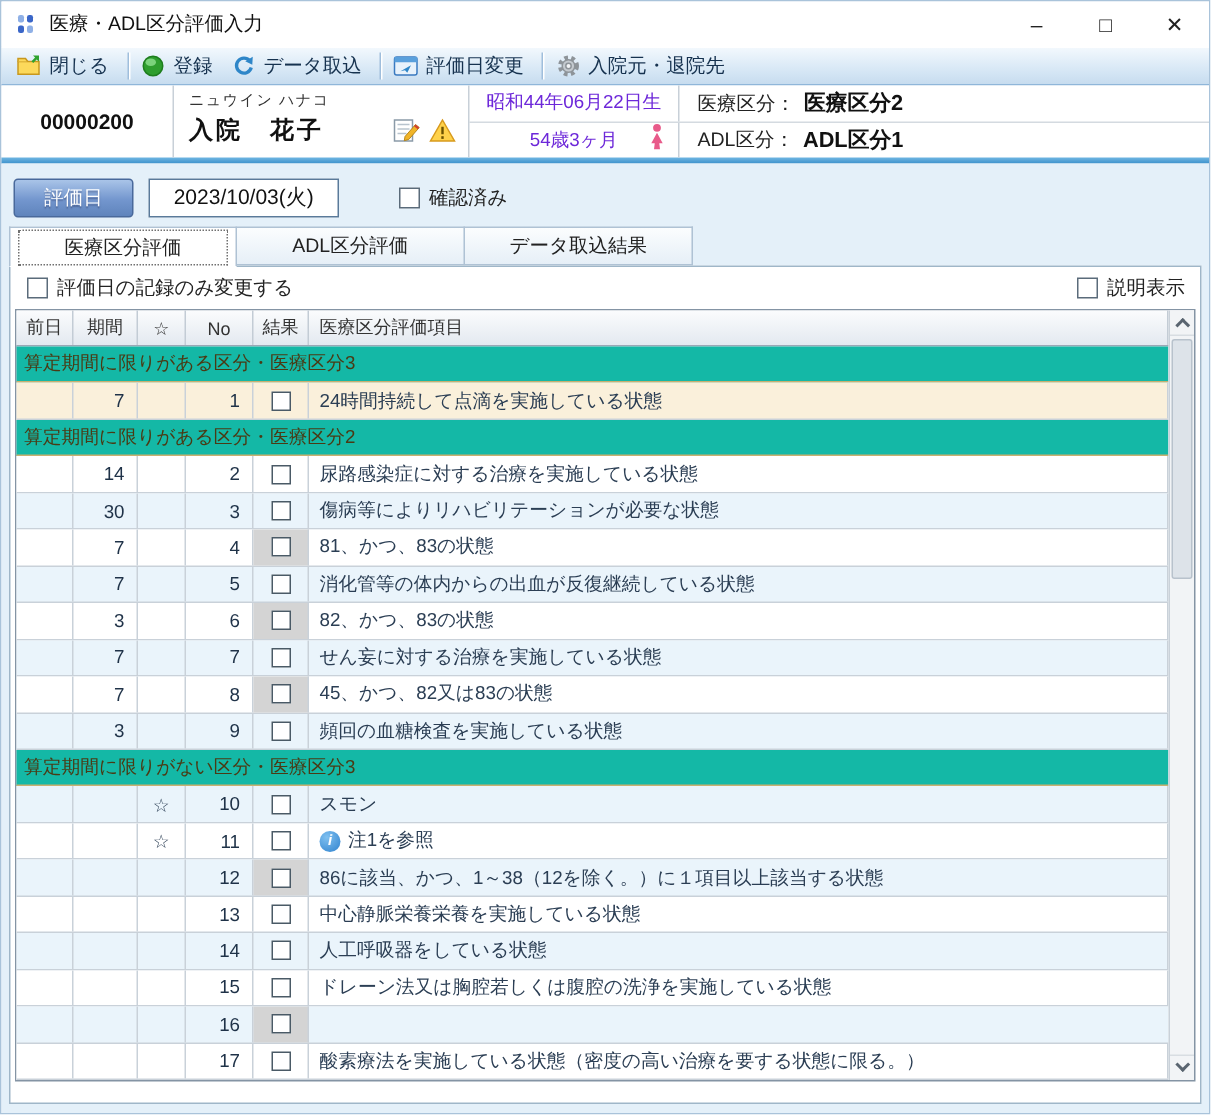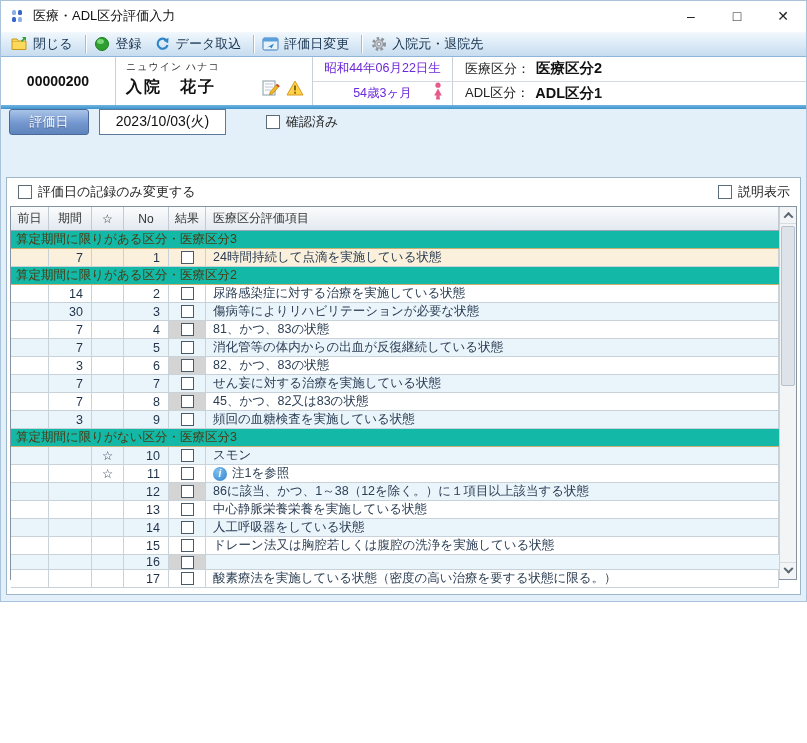--- a/index.html
+++ b/index.html
@@ -1,18 +1,18 @@
 <!DOCTYPE html>
 <html><head>
 <meta charset="utf-8">
 <style>
   * { margin:0; padding:0; box-sizing:border-box; }
   html,body { width:807px; height:743px; overflow:hidden; }
   body { font-family:"Liberation Sans","DejaVu Sans",sans-serif; background:#fff; }
-  .window { position:relative; width:807px; height:602px; background:#fff; border:1px solid #A9C3DA; }
+  .window { position:relative; width:807px; height:743px; background:#fff; border:1px solid #A9C3DA; }
 
   
   .titlebar { height:30px; background:#fff; display:flex; align-items:center; padding-left:8px; }
   .app-icon { width:16px; height:16px; margin-right:8px; display:inline-flex; }
   .title-text { font-size:13px; color:#111; }
   .win-btns { margin-left:auto; display:flex; height:100%; }
   .win-btn { width:46px; height:100%; display:flex; align-items:center; justify-content:center; font-size:14px; color:#222; cursor:default; }
 
   
   .toolbar { height:26px; background:linear-gradient(#F2F8FD,#D3E5F4 70%,#C7DCEF); border-top:1px solid #fff; border-bottom:1px solid #8FB6D9; display:flex; align-items:center; padding-left:6px; }
@@ -31,21 +31,21 @@
   .prow { flex:1; display:flex; }
   .prow.top { border-bottom:1px solid #D4DAE0; }
   .pbirth { width:140px; border-right:1px solid #C8D0D8; display:flex; align-items:center; justify-content:center; font-size:12.5px; color:#6d28d9; position:relative; }
   .pmed { flex:1; display:flex; align-items:center; padding-left:12px; font-size:13px; color:#222; }
   .pmed b { font-size:14.5px; color:#111; margin-left:6px; }
   .female-ic { position:absolute; right:8px; bottom:2px; }
   .blue-line { height:4px; background:linear-gradient(#6FB6E2,#3E92CC); }
 
   
   .formarea { position:absolute; top:108px; left:0; right:0; bottom:0; background:#E4F0F9; }
-  .eval-row { position:absolute; top:0; left:8px; display:flex; align-items:center; }
+  .eval-row { position:absolute; top:10px; left:8px; display:flex; align-items:center; }
   .btn-evaldate { width:80px; height:26px; background:linear-gradient(#A9C4E8,#7396CE 55%,#5F84BC); border:1px solid #49699B; border-radius:3px; color:#fff; font-size:13px; display:flex; align-items:center; justify-content:center; text-shadow:0 1px 1px rgba(0,0,40,.35); }
   .date-box { margin-left:10px; width:127px; height:26px; background:#fff; border:1px solid #5A7A9A; font-size:14px; color:#111; display:flex; align-items:center; justify-content:center; }
   .chk { width:14px; height:14px; background:#fff; border:1px solid #5A6B7A; display:inline-block; flex:none; }
   .chk-wrap { display:flex; align-items:center; gap:6px; font-size:13px; color:#222; }
   .eval-row .chk-wrap { margin-left:40px; }
 
   
   .tabbar { position:absolute; top:42px; left:5px; display:flex; }
   .tab { width:152px; height:26px; display:flex; align-items:center; justify-content:center; font-size:13px; color:#222; background:linear-gradient(#FBFDFE,#E6EFF7); border:1px solid #AFC2D4; border-left:none; }
   .tab:first-child { border-left:1px solid #AFC2D4; }
@@ -220,20 +220,31 @@
 
     <div class="eval-row">
       <div class="btn-evaldate">評価日</div>
       <div class="date-box">2023/10/03(火)</div>
       <div class="chk-wrap">
         <span class="chk"></span>
         <span>確認済み</span>
       </div>
     </div>
 
+    <div class="tabbar">
+      <div class="tab active">
+        <span class="tab-inner">医療区分評価</span>
+      </div>
+      <div class="tab">
+        <span class="tab-inner">ADL区分評価</span>
+      </div>
+      <div class="tab">
+        <span class="tab-inner">データ取込結果</span>
+      </div>
+    </div>
 
     <div class="panel">
       <div class="opt-row">
         <div class="chk-wrap">
           <span class="chk"></span>
           <span>評価日の記録のみ変更する</span>
         </div>
         <div class="chk-wrap">
           <span class="chk"></span>
           <span>説明表示</span>

